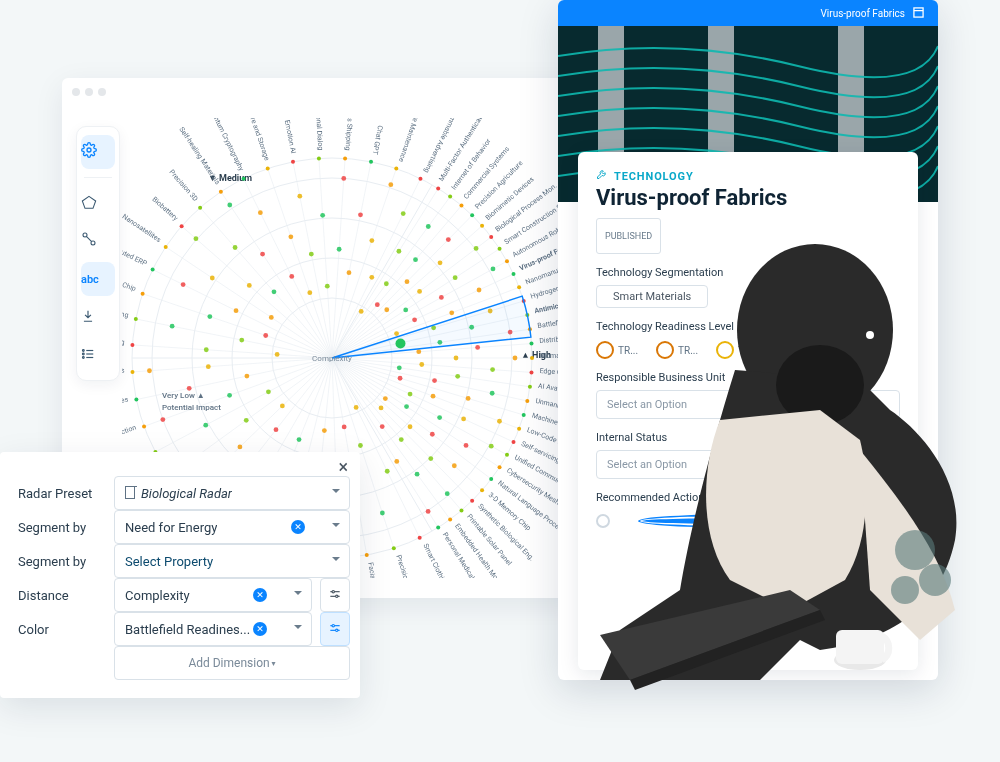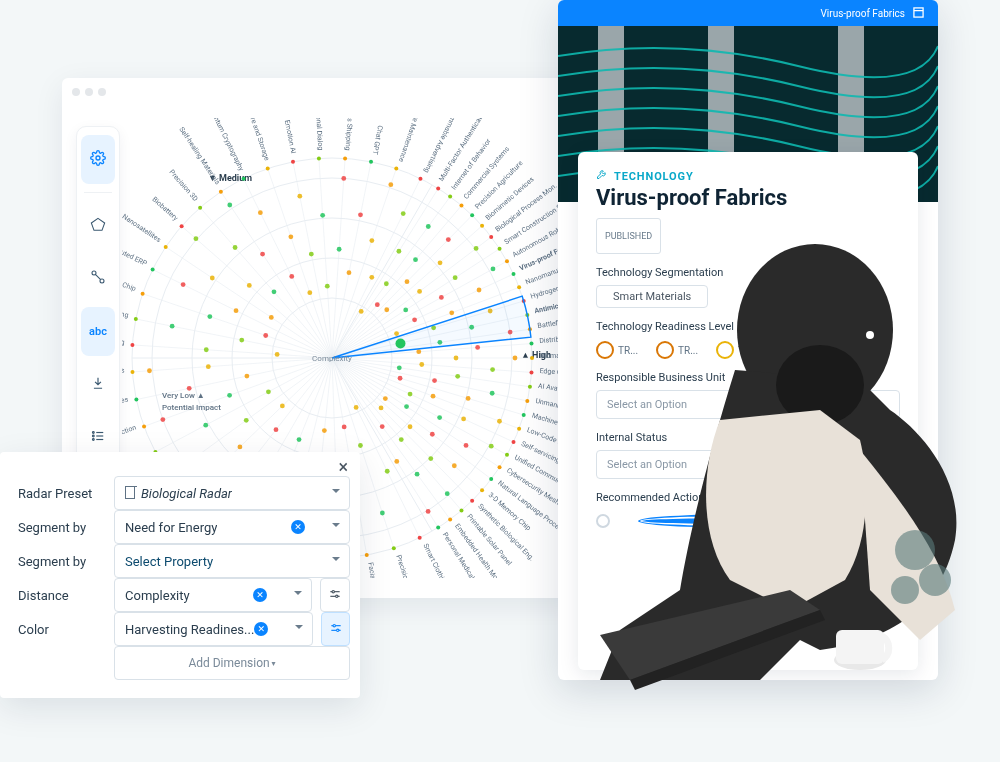--- a/index.html
+++ b/index.html
@@ -13,21 +13,21 @@
   .window-dots{position:absolute;left:10px;top:10px;display:flex;gap:5px}
   .window-dots span{width:8px;height:8px;border-radius:50%;background:#e4e7ea}
   .radar-toolbar{
     position:absolute; left:14px; top:48px; width:44px;
     background:#fff;border:1px solid #eef1f4;border-radius:10px;
     box-shadow:0 4px 14px rgba(0,30,60,.06);
     display:flex;flex-direction:column;align-items:center;gap:4px;padding:8px 0;
     z-index:3;
   }
   .radar-toolbar .tb-btn{
-    width:34px;height:49px;border-radius:8px;display:flex;align-items:center;justify-content:center;
+    width:34px;height:34px;border-radius:8px;display:flex;align-items:center;
     cursor:pointer;color:#3a5870;
   }
   .radar-toolbar .tb-btn.active{background:#e7f3ff;color:#0a84ff;}
   .tb-sep{height:1px;background:#eef1f4;width:28px;margin:4px 0}
   .tb-text{font-size:11px;font-weight:600;color:#0a84ff}
 
   .radar-svg{position:absolute; left:60px; top:40px; width:460px;height:460px;}
   .ring{fill:none;stroke:#e8edf2;stroke-width:1}
   .sector{stroke:#0a84ff;stroke-width:1.4;fill:rgba(10,132,255,.04)}
   .spoke{stroke:#e8edf2;stroke-width:.6}
@@ -525,21 +525,21 @@
             <circle cx="15" cy="16" r="2" fill="#fff"></circle>
           </svg>
       </span>
     </div>
   </div>
 
   <div class="row">
     <div class="row-lbl">Color</div>
     <div class="sel">
       <div class="sel-box chev">
-        <span class="left">Harvesting Readines...</span>
+        <span class="left">Battlefield Readines...</span>
         <span class="clr-btn">✕</span>
       </div>
     </div>
     <div class="adj active">
       <span>
         <svg width="14" height="14" viewBox="0 0 24 24" fill="none" stroke="currentColor" stroke-width="2">
             <line x1="4" y1="8" x2="20" y2="8"></line>
             <line x1="4" y1="16" x2="20" y2="16"></line>
             <circle cx="9" cy="8" r="2" fill="#fff"></circle>
             <circle cx="15" cy="16" r="2" fill="#fff"></circle>

